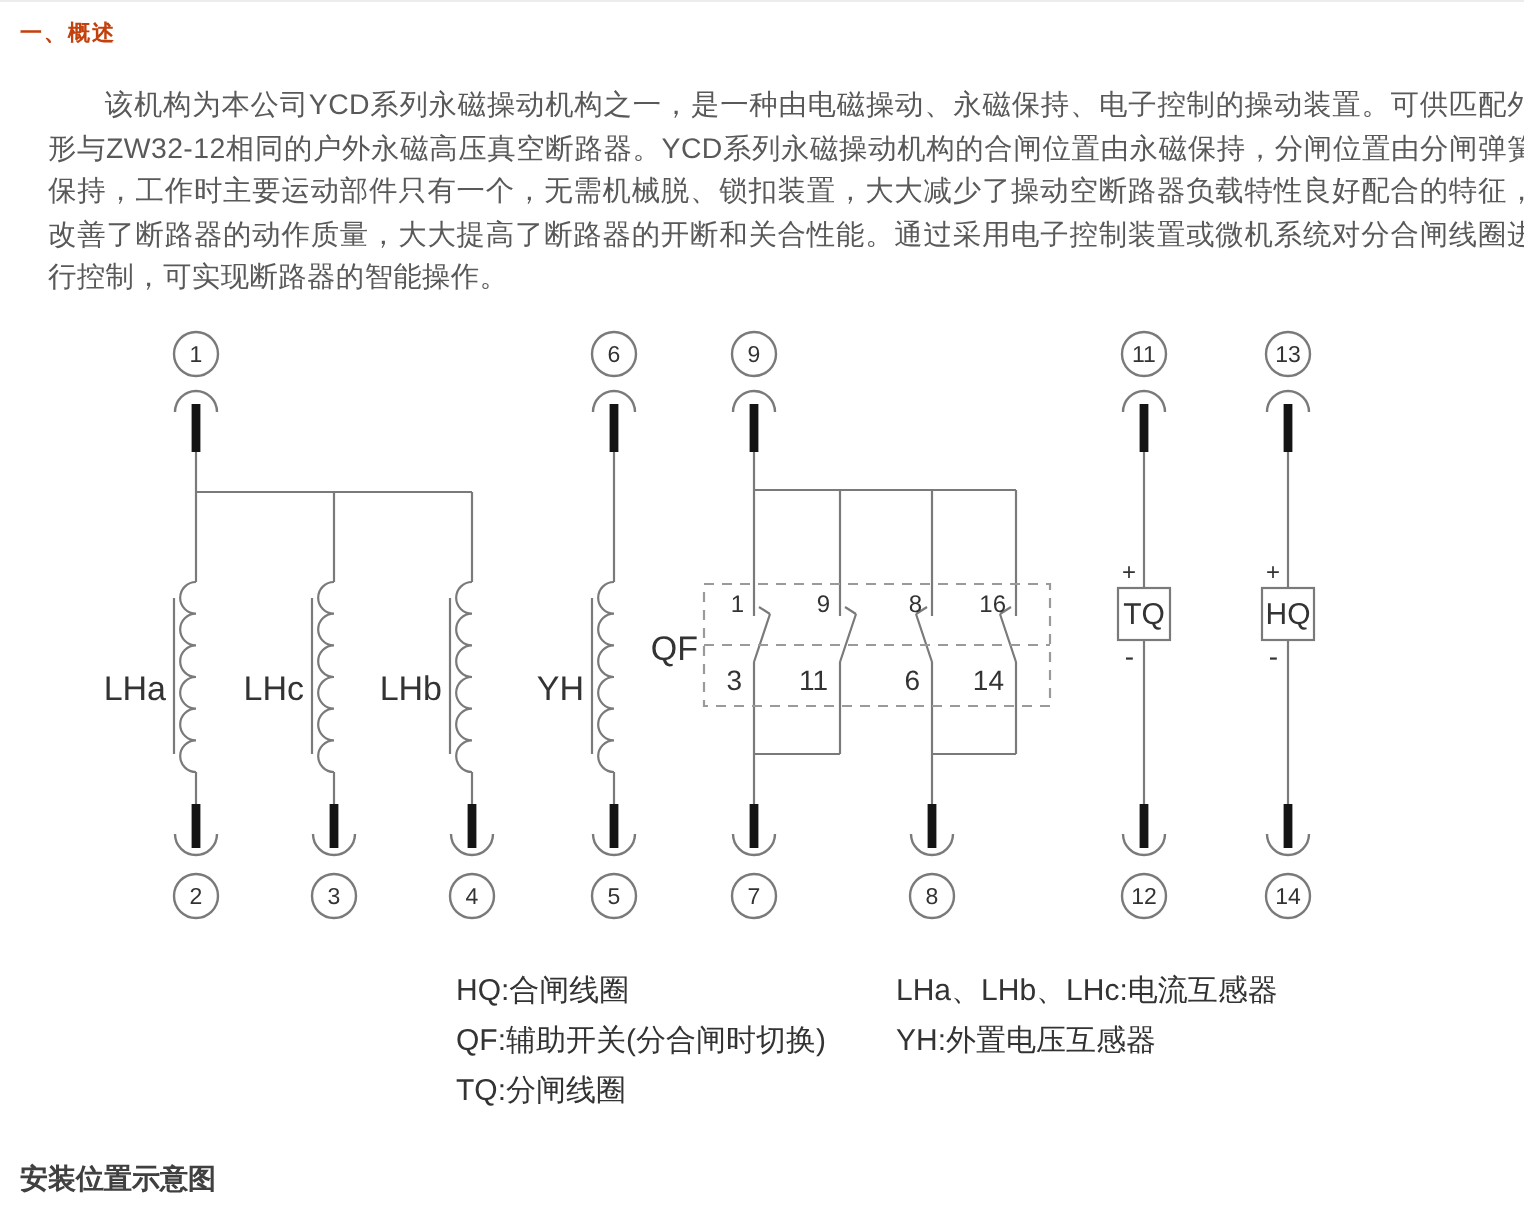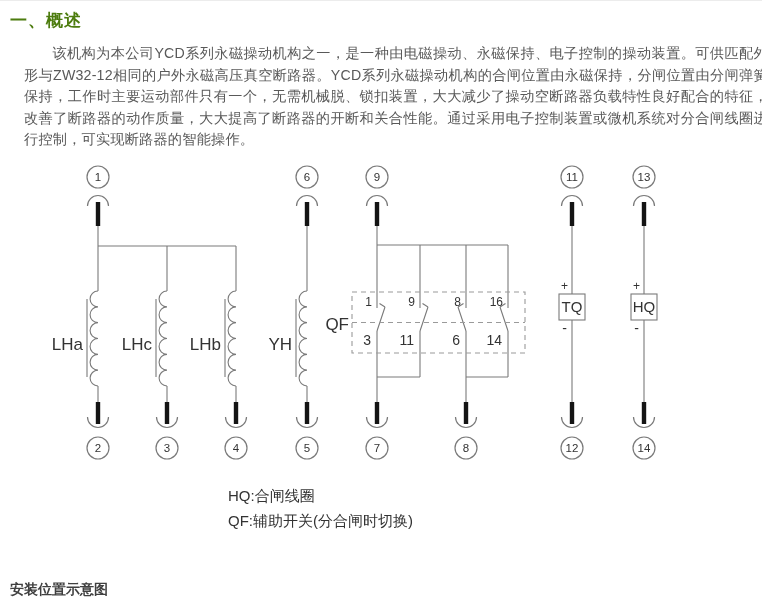--- a/index.html
+++ b/index.html
@@ -8,21 +8,21 @@
     width:762px;height:609px;
     background:#fff;
     border-top:1px solid #ececec;
     box-sizing:border-box;
     overflow:hidden;
     font-family:"Liberation Sans","DejaVu Sans",sans-serif;
     color:#595959;
   }
   .h-main{
     position:absolute;left:10px;top:8px;margin:0;
-    font-size:17px;font-weight:bold;color:#4d7c0f;letter-spacing:1px;
+    font-size:11px;font-weight:bold;color:#c2410c;letter-spacing:1px;
   }
   .para{
     position:absolute;left:10px;top:28px;width:744px;margin:14px;
     font-size:14.2px;line-height:21.5px;color:#595959;
     text-align:justify;text-indent:2em;letter-spacing:0.2px;
   }
   .h-sub{
     position:absolute;left:10px;top:124px;margin:0;
     font-size:14px;font-weight:bold;color:#404040;
   }
@@ -214,17 +214,22 @@
           <path d="M 633.5 258 A 10.5 10.5 0 0 0 654.5 258" fill="none" stroke="#7a7a7a" stroke-width="1.2"></path>
           <circle cx="644" cy="289" r="11" fill="#fff" stroke="#7a7a7a" stroke-width="1.2"></circle>
           <text x="644" y="293" font-size="11.5" fill="#333333" text-anchor="middle">14</text>
         </g>
       </g>
     </svg>
 
   <div class="legend legend-left">
     <div>HQ:合闸线圈</div>
     <div>QF:辅助开关(分合闸时切换)</div>
+    <div>TQ:分闸线圈</div>
   </div>
+  <div class="legend legend-right">
+    <div>LHa、LHb、LHc:电流互感器</div>
+    <div>YH:外置电压互感器</div>
+  </div>
 
   <h2 class="h-footer">安装位置示意图</h2>
 
 </div>
 
 </body></html>

